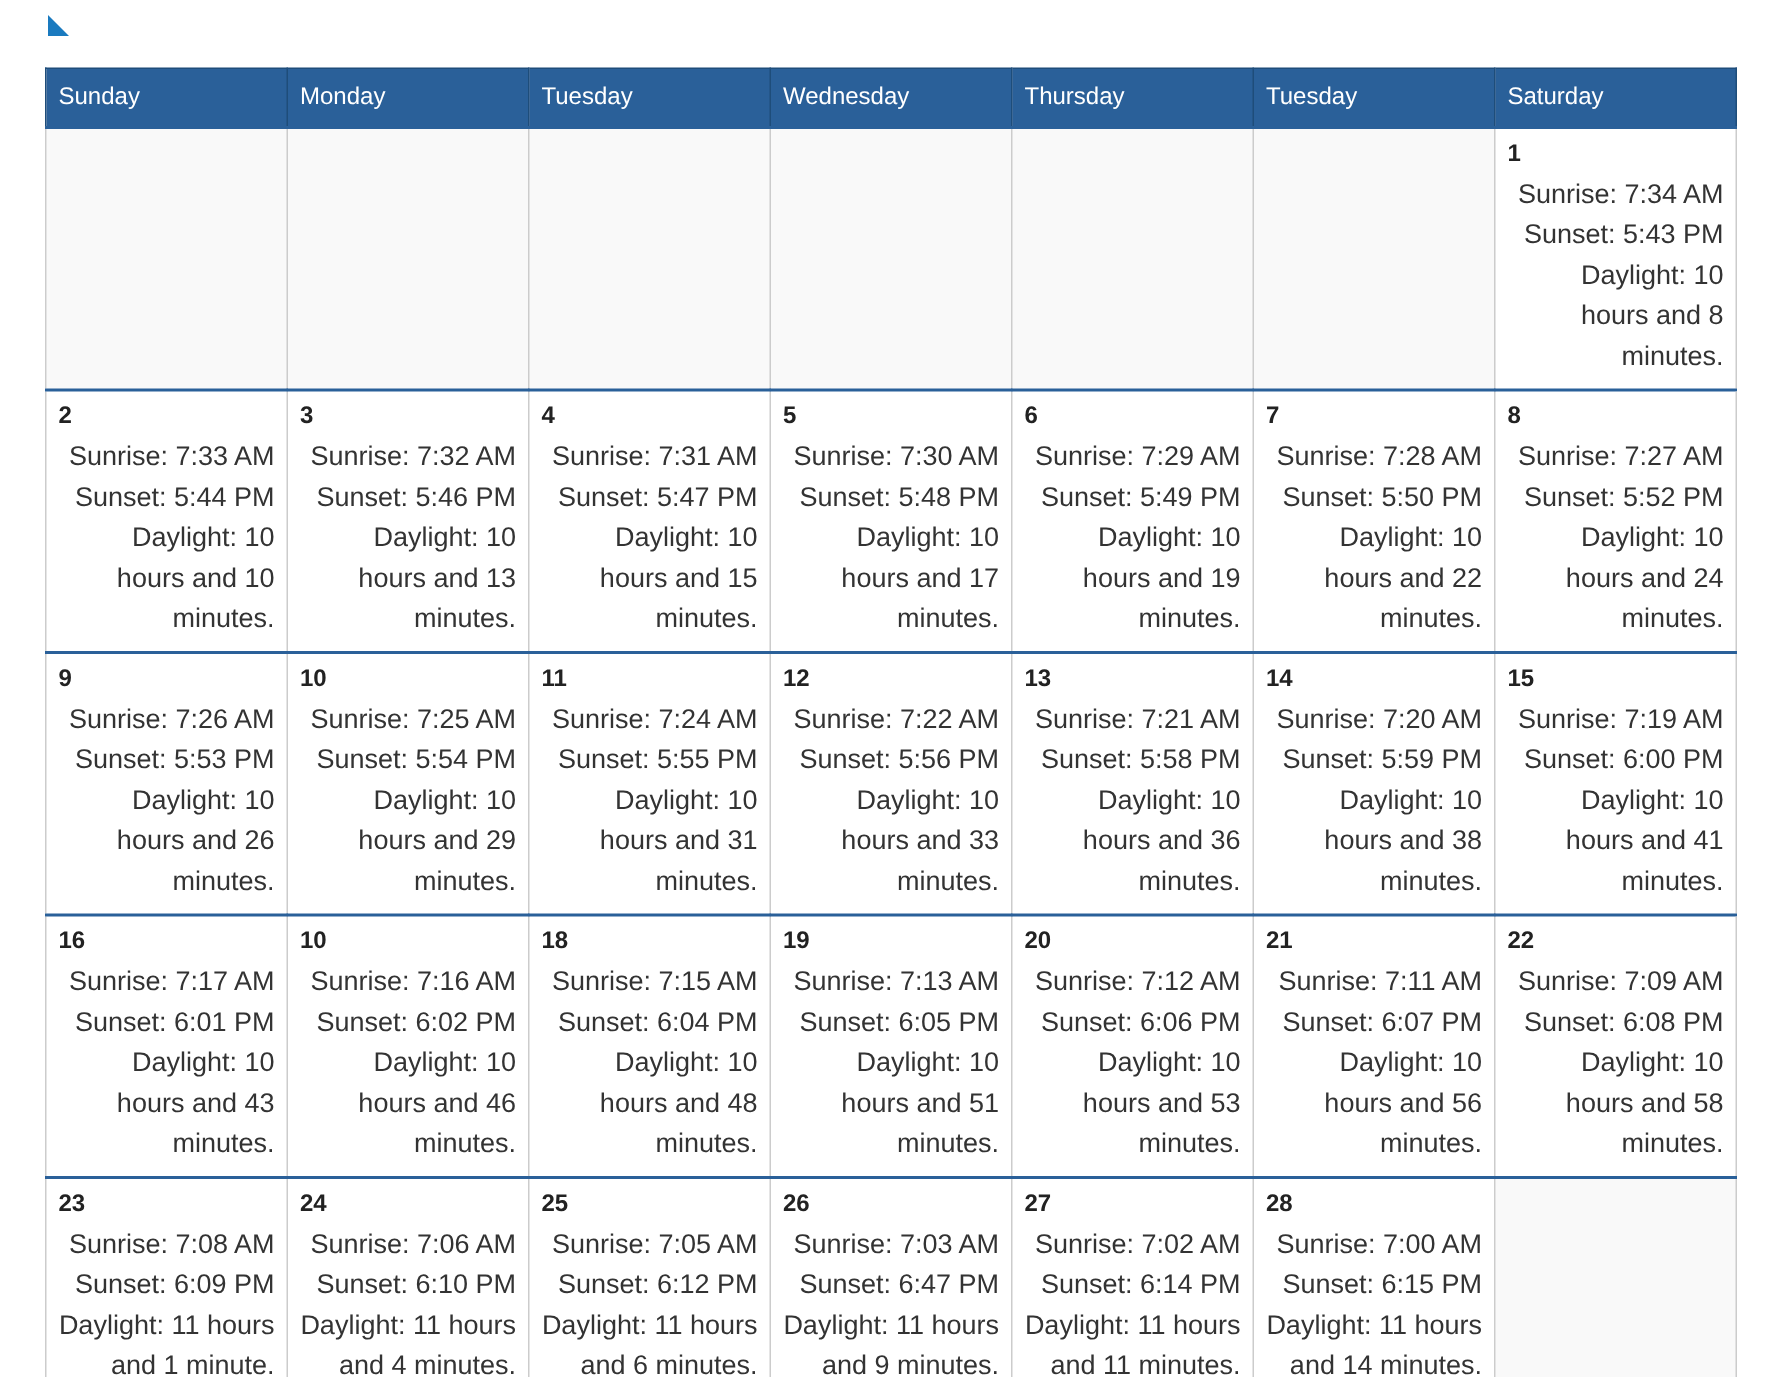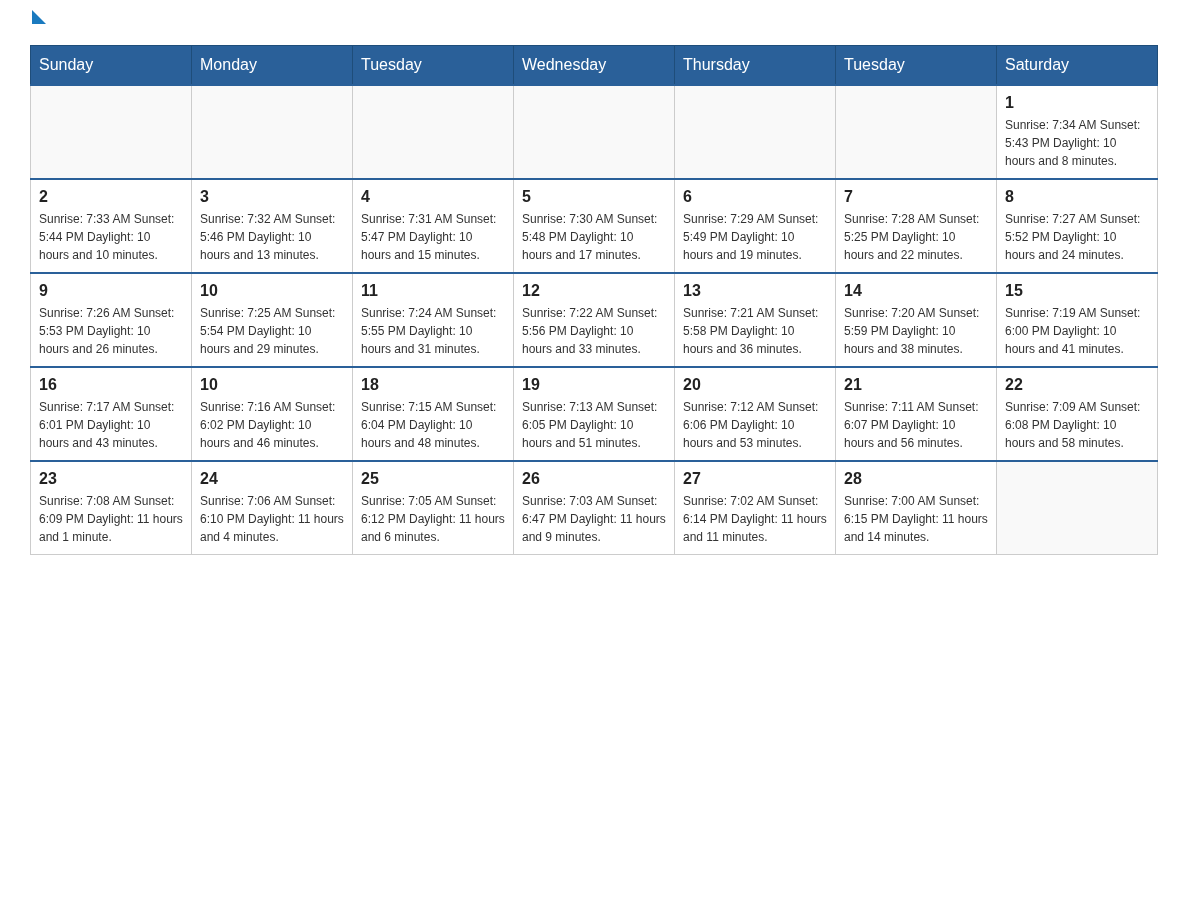--- a/index.html
+++ b/index.html
@@ -83,23 +83,24 @@
       border-bottom: 2px solid #2a6099;
     }
     .day-number {
       font-size: 16px;
       font-weight: bold;
       color: #222;
       display: block;
       margin-bottom: 4px;
     }
     .day-info {
-      font-size: 12px;
+      font-size: 18px;
       line-height: 1.5;
       color: #333;
+      text-align: right;
     }
     .empty-cell {
       background: #f9f9f9;
     }
     .calendar tbody tr:last-child {
       border-bottom: none;
     }
   </style>
 </head>
 <body>
@@ -172,21 +173,21 @@
         </td>
         <td>
           <span class="day-number">6</span>
           <div class="day-info">Sunrise: 7:29 AM
 Sunset: 5:49 PM
 Daylight: 10 hours and 19 minutes.</div>
         </td>
         <td>
           <span class="day-number">7</span>
           <div class="day-info">Sunrise: 7:28 AM
-Sunset: 5:25 PM
+Sunset: 5:50 PM
 Daylight: 10 hours and 22 minutes.</div>
         </td>
         <td>
           <span class="day-number">8</span>
           <div class="day-info">Sunrise: 7:27 AM
 Sunset: 5:52 PM
 Daylight: 10 hours and 24 minutes.</div>
         </td>
       </tr>
       <tr>

